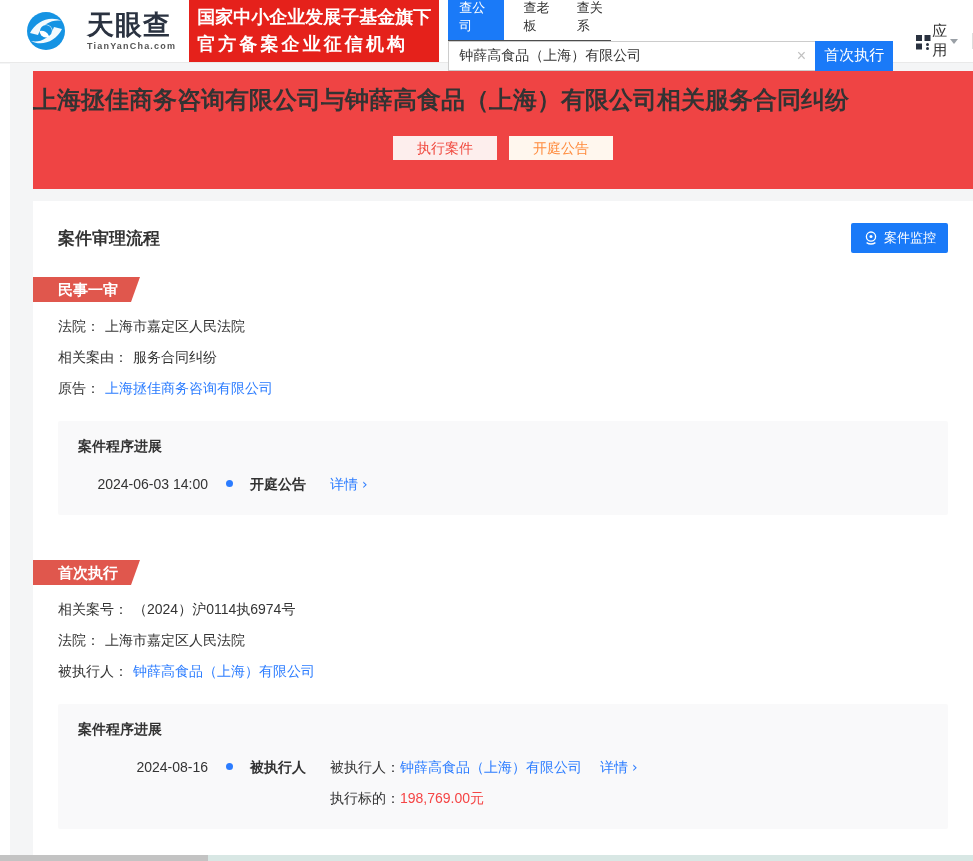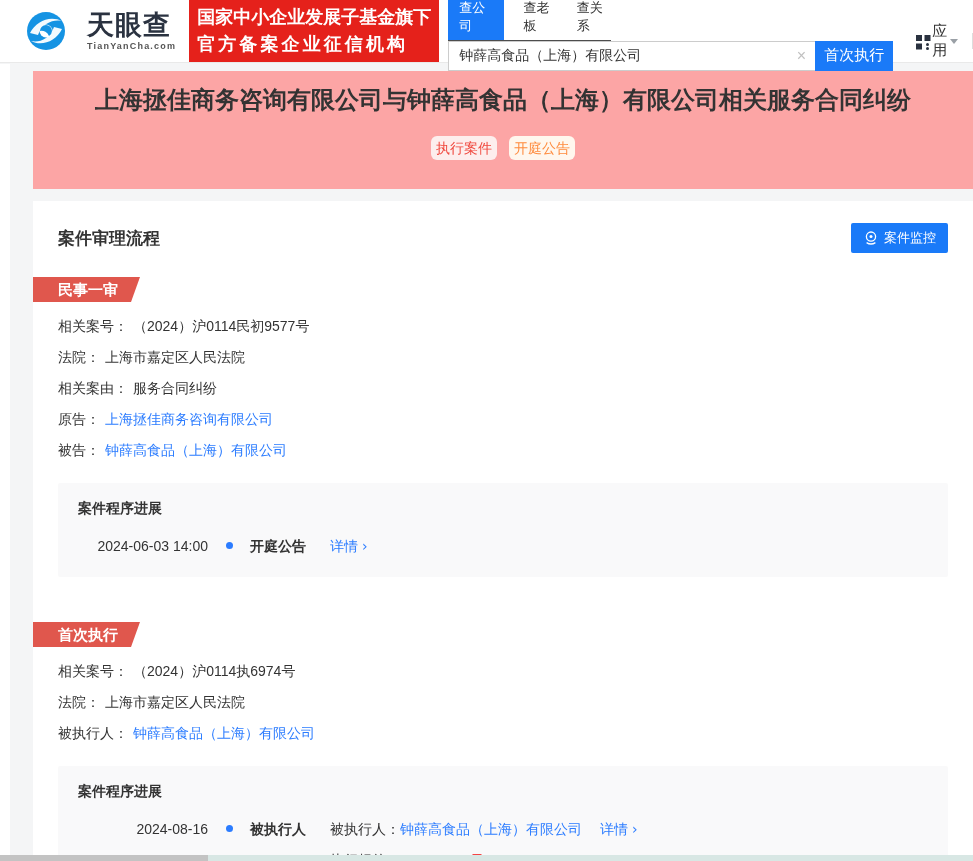--- a/index.html
+++ b/index.html
@@ -52,25 +52,25 @@
     width:0; height:0; border-left:4px solid transparent; border-right:4px solid transparent;
     border-top:5px solid #9aa0a6; margin-left:3px;
   }
   .hdiv { width:1px; height:16px; background:#ddd; margin:0 14px; }
 
   
   .left-strip { position:absolute; left:0; top:64px; bottom:0; width:10px; background:#fff; z-index:5; }
 
   .title-card {
     position:absolute; top:71px; left:33px; right:0; height:118px;
-    background:#fca5a5; text-align:center; padding-top:13px;
+    background:#ef4444; padding-top:13px;
   }
   .case-title { font-size:24px; font-weight:600; color:#333; line-height:1.3; }
   .tag-row { margin-top:21px; display:flex; justify-content:center; gap:12px; }
-  .tag { font-size:14px; padding:3px 5px; border-radius:6px; line-height:18px; }
+  .tag { font-size:14px; padding:3px 24px; border-radius:0; line-height:18px; }
   .tag-exec { color:#f0483e; background:#fdeeed; }
   .tag-civil { color:#ff8b3d; background:#fff7ee; }
 
   .main-card {
     position:absolute; top:201px; left:33px; right:0; height:660px;
     background:#fff; padding:22px 25px 0; overflow:hidden;
   }
   .section-head { display:flex; justify-content:space-between; align-items:center; }
   .section-title { font-size:17px; font-weight:bold; color:#333; }
   .monitor-btn {
@@ -200,33 +200,27 @@
       </span>
       <span>案件监控</span>
     </button>
   </div>
 
   
   <div class="stage-badge">民事一审</div>
 
   <div class="fields">
     <div class="field">
-      <span class="lbl">相关案号：</span><span>（2024）沪0114民初9577号</span>
-    </div>
-    <div class="field">
       <span class="lbl">法院：</span><span>上海市嘉定区人民法院</span>
     </div>
     <div class="field">
       <span class="lbl">相关案由：</span><span>服务合同纠纷</span>
     </div>
     <div class="field">
       <span class="lbl">原告：</span><span class="link">上海拯佳商务咨询有限公司</span>
-    </div>
-    <div class="field">
-      <span class="lbl">被告：</span><span class="link">钟薛高食品（上海）有限公司</span>
     </div>
   </div>
 
   <div class="progress-box">
     <div class="progress-title">案件程序进展</div>
     <div class="p-row">
       <span class="p-date">2024-06-03 14:00</span>
       <span class="p-dotwrap">
           <span class="p-dot"></span>
         </span>

